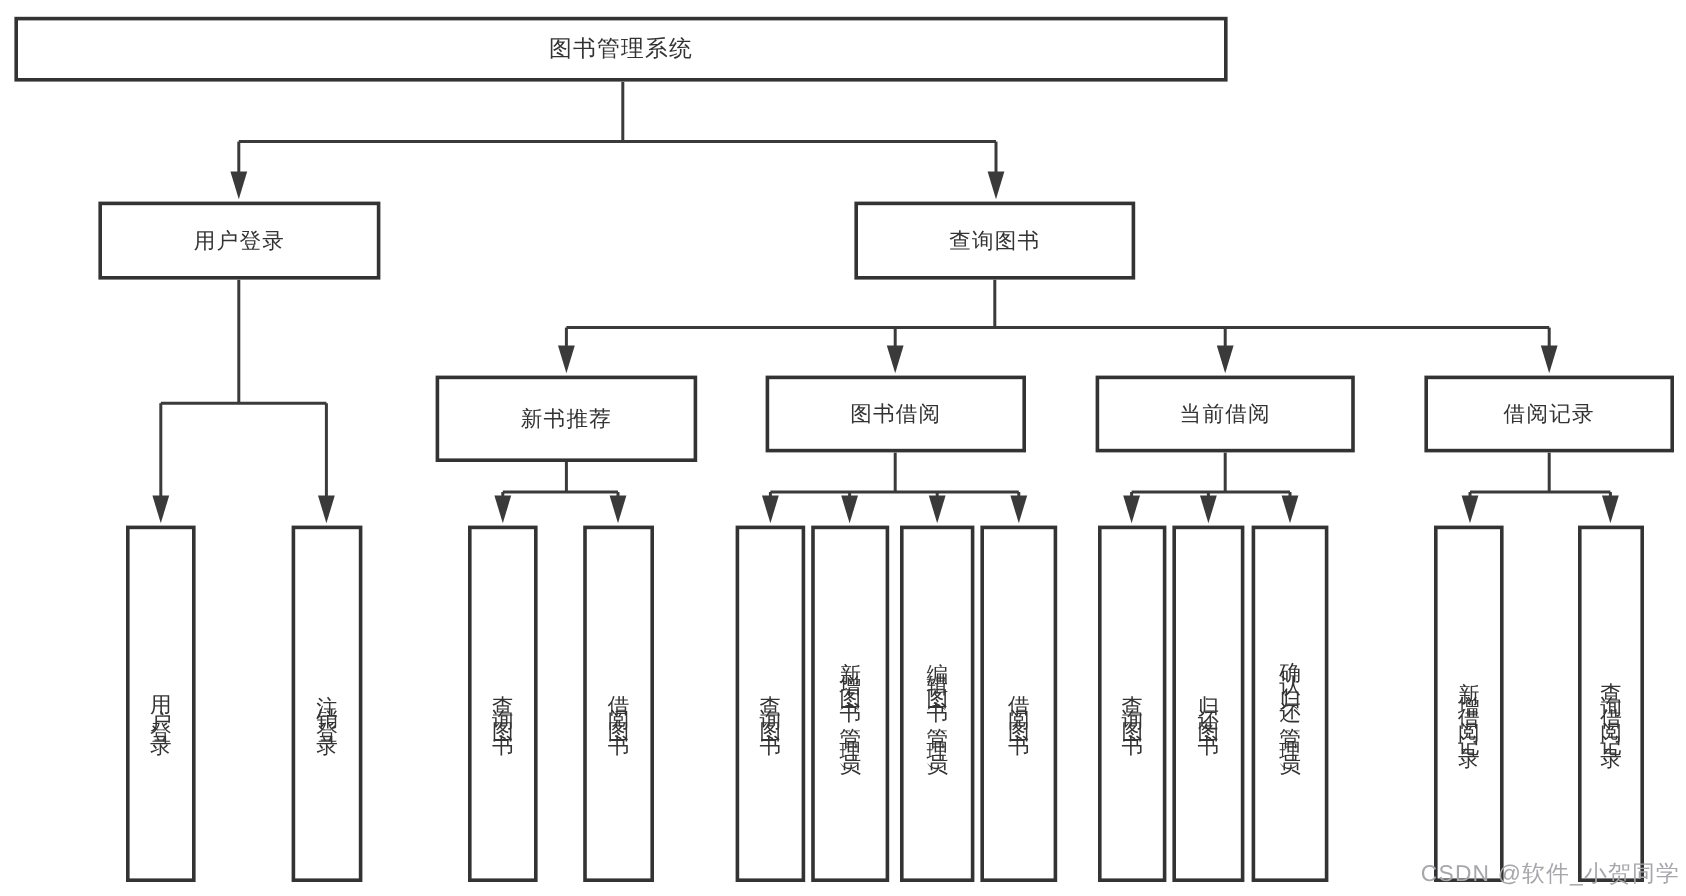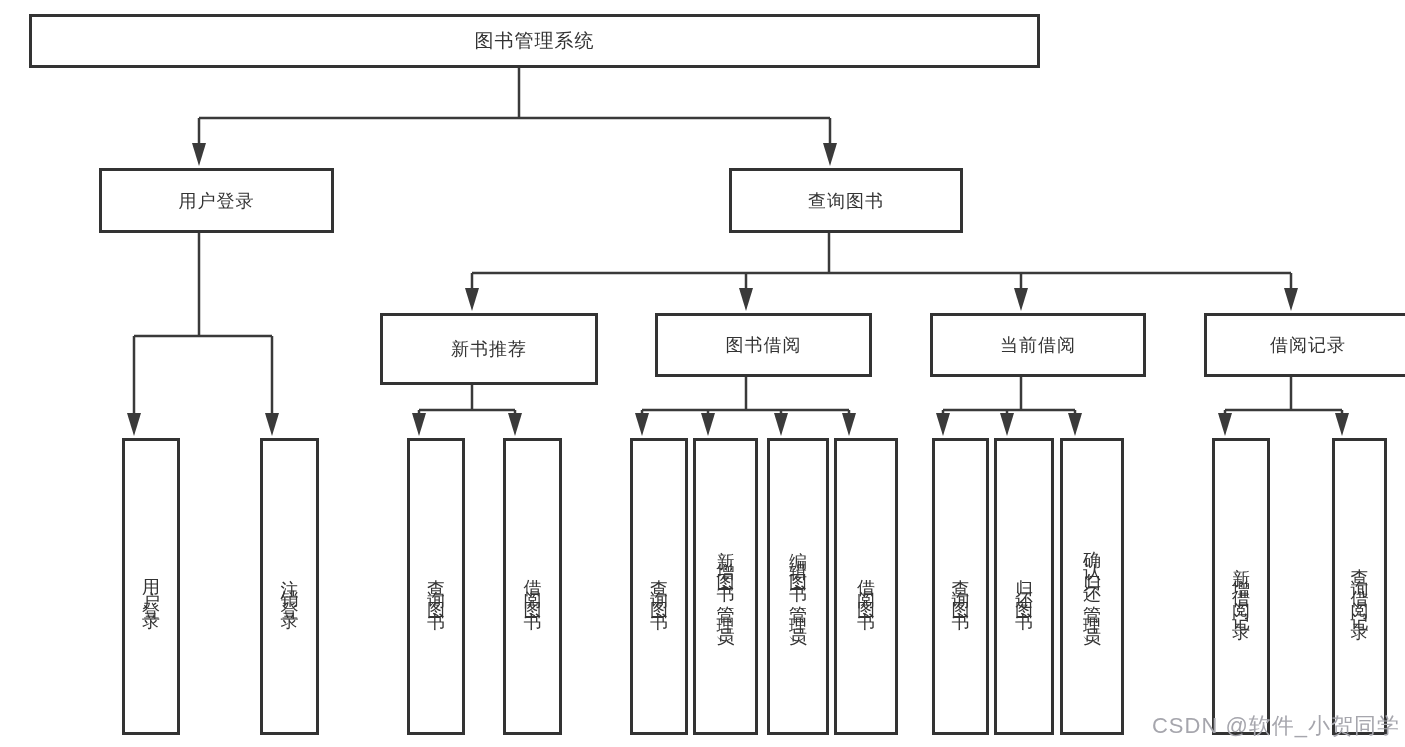--- a/index.html
+++ b/index.html
@@ -42,36 +42,35 @@
     background:var(--bg);
     display:flex;
     align-items:center;
     justify-content:center;
     color:var(--text);
     font-size:18px;
     letter-spacing:1px;
     z-index:1;
     text-align:center;
     white-space:nowrap;
-    margin-left:17px;
   }
   .node.root-box{font-size:19px;}
   .vnode{
     writing-mode:vertical-rl;
     text-orientation:mixed;
     letter-spacing:11px;
     font-size:18px;
     white-space:normal;
   }
   .watermark{
     position:absolute;
     right:5px;
     bottom:6px;
     color:var(--watermark);
-    font-size:22px;
+    font-size:19px;
     letter-spacing:1px;
     z-index:2;
   }
 </style>
 </head>
 <body>
 
 <div class="canvas">
 
   <svg class="connectors" width="1405" height="747" viewBox="0 0 1405 747" aria-hidden="true">

